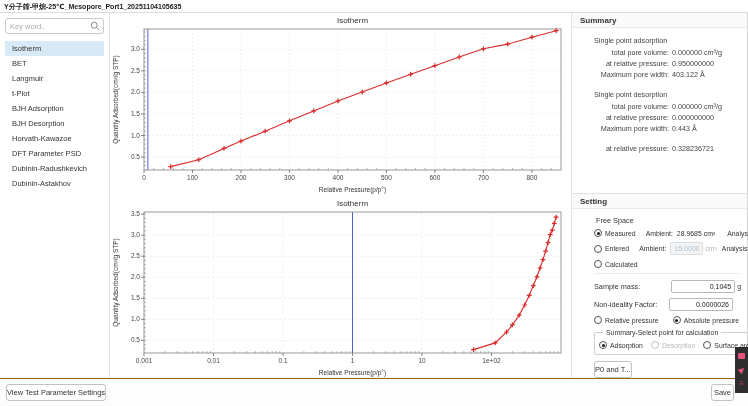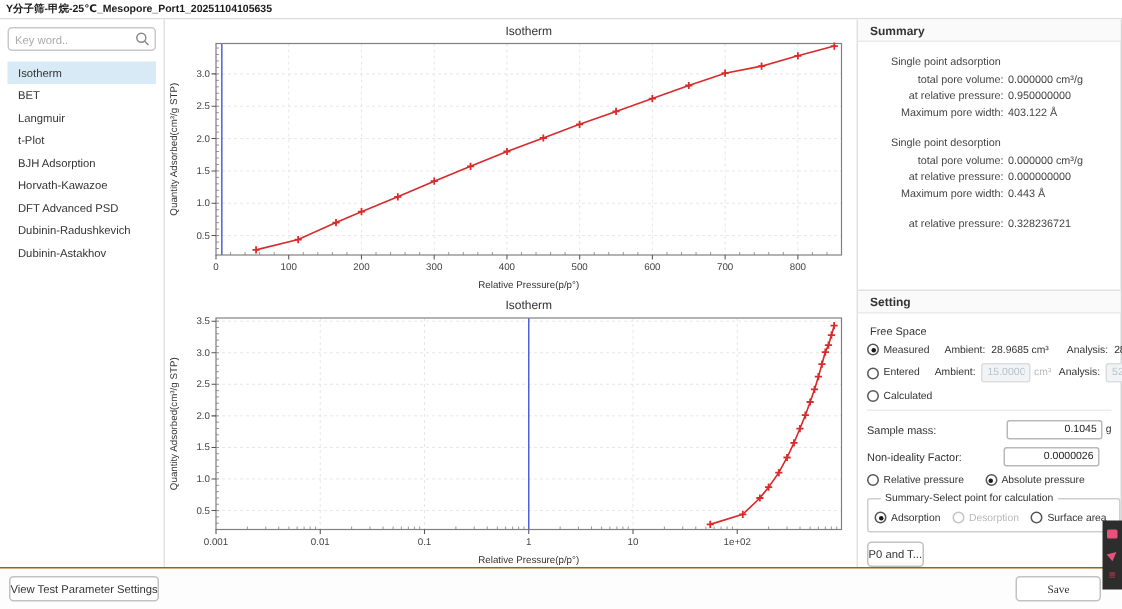--- a/index.html
+++ b/index.html
@@ -51,21 +51,21 @@
     color:#333; background:#fafafa; border-bottom:1px solid #ebebeb;
   }
   .summary-sec { height:181px; border-bottom:1px solid #e2e2e2; }
   .summary-body { padding:7px 4px 0 0; font-size:7.2px; color:#444; }
   .sec-header { margin:0 0 1px 22px; line-height:11px; color:#444; }
   .srow { display:flex; line-height:11px; }
   .slabel { width:100px; text-align:right; padding-right:3px; white-space:nowrap; }
   .sval { flex:1; white-space:nowrap; }
   .sgap { height:9px; }
   .setting-sec { flex:1; display:flex; flex-direction:column; }
-  .setting-body { padding:6px 6px 0 6px; font-size:6.9px; color:#333; }
+  .setting-body { padding:6px 6px 0 6px; font-size:6.9px; color:#333;margin-left:16px; }
   .fs-label { margin:1px 0 4px 2px; font-size:7.3px; }
   .setrow { display:flex; align-items:center; margin-bottom:5px; white-space:nowrap; }
   .radio {
     width:8px; height:8px; border:1px solid #555; border-radius:50%;
     display:inline-block; position:relative; flex:0 0 auto; background:#fff;
   }
   .radio.on::after { content:''; position:absolute; left:1.5px; top:1.5px; right:1.5px; bottom:1.5px; background:#1a1a1a; border-radius:50%; }
   .radio.disabled { border-color:#c4c4c4; }
   .rlabel { margin:0 4px 0 3px; }
   .dim { color:#b8b8b8; }
@@ -118,22 +118,23 @@
       <svg class="search-ic" viewBox="0 0 10 10">
         <circle cx="4.2" cy="4.2" r="3" fill="none" stroke="#888" stroke-width="1"></circle>
         <line x1="6.5" y1="6.5" x2="9" y2="9" stroke="#888" stroke-width="1"></line>
       </svg>
     </div>
     <div class="nav-item selected">Isotherm</div>
     <div class="nav-item">BET</div>
     <div class="nav-item">Langmuir</div>
     <div class="nav-item">t-Plot</div>
     <div class="nav-item">BJH Adsorption</div>
+    <div class="nav-item">BJH Desorption</div>
     <div class="nav-item">Horvath-Kawazoe</div>
-    <div class="nav-item">DFT Advanced PSD</div>
+    <div class="nav-item">DFT Parameter PSD</div>
     <div class="nav-item">Dubinin-Radushkevich</div>
     <div class="nav-item">Dubinin-Astakhov</div>
   </div>
 
   <div class="center">
     <div class="chart-panel">
       <div class="chart-host"><svg viewBox="0 0 461 183" width="461" height="183">
             <line class="grid" x1="34" y1="16" x2="34" y2="157"></line>
             <line class="grid" x1="82.48837209302326" y1="16" x2="82.48837209302326" y2="157"></line>
             <line class="grid" x1="130.97674418604652" y1="16" x2="130.97674418604652" y2="157"></line>
@@ -523,21 +524,21 @@
 
         <button class="btn">P0 and T...</button>
       </div>
     </div>
   </div>
 </div>
 
 <div class="footer">
   <button class="btn">View Test Parameter Settings</button>
   <div class="spacer"></div>
-  <button class="btn" style="padding:3px 20px;font-family:Liberation Serif, serif;">Save</button>
+  <button class="btn" style="padding:3px 2px;">Save</button>
 </div>
 
 <div class="float-bar">
   <div class="fbtn">
       <span class="fi-sq"></span>
     </div>
   <div class="fbtn">
       <span class="fi-tri"></span>
     </div>
   <div class="fbtn">

